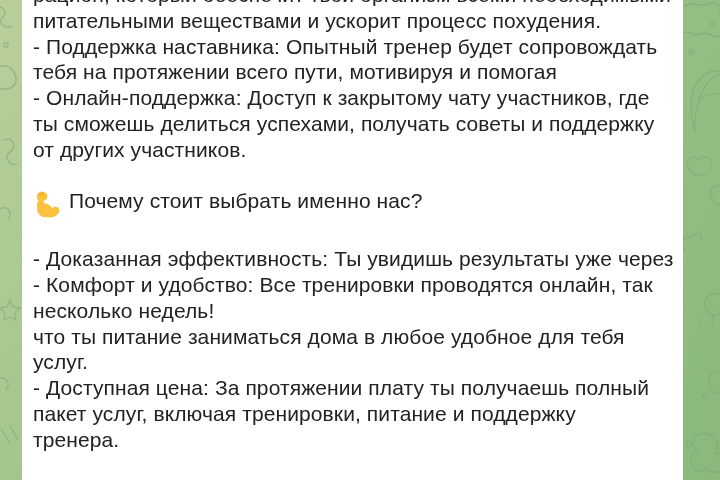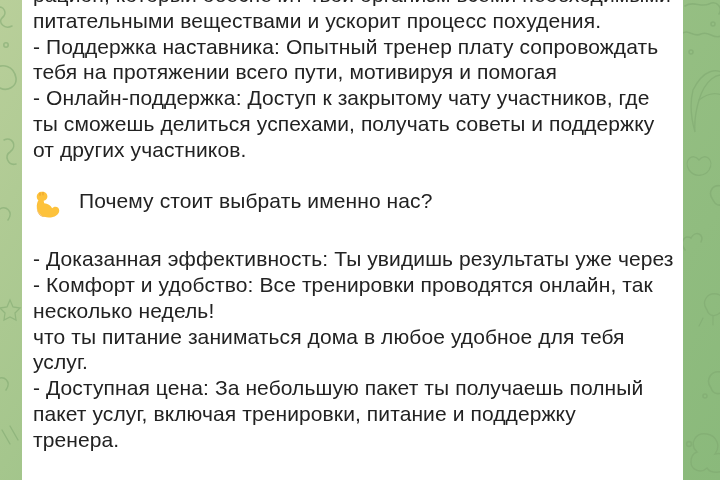--- a/index.html
+++ b/index.html
@@ -30,21 +30,21 @@
   .msg-text {
     position: absolute;
     left: 11px; top: 2px; right: 8px;
     font-size: 21px;
     line-height: 25.8px;
     color: #222222;
     letter-spacing: 0.1px;
   }
   .line { white-space: nowrap; }
   .line svg { vertical-align: -12px; }
-  .after-emoji { margin-left: 16px; }
+  .after-emoji { margin-left: 6px; }
 </style>
 </head>
 <body>
 
 <div class="screen">
 
   <div class="doodle-strip left">
     <svg width="22" height="480" viewBox="0 0 22 480" fill="none" stroke="#7fa870" stroke-width="1.6" stroke-linecap="round" opacity="0.55">
       <path d="M-4 8 C4 4 8 14 2 18 C-2 22 4 30 12 26"></path>
       <circle cx="6" cy="45" r="2.2"></circle>
@@ -74,36 +74,36 @@
       <circle cx="22" cy="396" r="2"></circle>
       <path d="M14 452 C6 444 12 432 24 434 C34 436 38 446 32 454 C40 452 46 458 44 466 C40 474 28 474 24 468 C18 474 8 470 8 462 C8 456 11 453 14 452 Z" stroke-width="1.4"></path>
       <circle cx="6" cy="444" r="2.4"></circle>
     </svg>
   </div>
 
   <div class="bubble">
     <div class="msg-text">
         <div class="line top-cut">рацион, который обеспечит твой организм всеми необходимыми</div>
         <div class="line">питательными веществами и ускорит процесс похудения.</div>
-        <div class="line">- Поддержка наставника: Опытный тренер плату сопровождать</div>
+        <div class="line">- Поддержка наставника: Опытный тренер будет сопровождать</div>
         <div class="line">тебя на протяжении всего пути, мотивируя и помогая</div>
         <div class="line">- Онлайн-поддержка: Доступ к закрытому чату участников, где</div>
         <div class="line">ты сможешь делиться успехами, получать советы и поддержку</div>
         <div class="line">от других участников.</div>
         <div class="line">&nbsp;</div>
         <div class="line"><svg viewBox="0 0 36 36" width="30" height="30" aria-hidden="true">
     <path fill="#FDC23C" d="M11 2 C7 2 4.5 4.5 4.5 8 C4.5 10 5.5 11.5 6.5 12.3 C5 15 4.2 18.5 4.8 22 C5.8 28.5 11.5 33 19 33 C26 33 31.5 29.5 31.5 24.5 C31.5 21.8 29.5 20 27 20 C25.2 20 23.8 20.8 23 22 C21.3 18.3 17.6 16 13.4 15.8 L12.8 12.9 C15.5 12.3 17.3 10.4 17.3 7.7 C17.3 4.4 14.7 2 11 2 Z"></path>
     <path fill="#EDA32B" opacity="0.85" d="M6.5 12.3 C5 15 4.2 18.5 4.8 22 C5.6 27.2 9.5 31.2 15 32.5 C9 32.8 5.4 28 4.7 23 C4.3 19.5 5.2 14.8 6.5 12.3 Z"></path>
     <path fill="none" stroke="#EDA32B" stroke-width="1.4" stroke-linecap="round" d="M8.4 3.6 L8.4 6.2 M12 2.8 L12 5.8"></path>
   </svg><span class="after-emoji">Почему стоит выбрать именно нас?</span></div>
         <div class="line">&nbsp;</div>
         <div class="line">- Доказанная эффективность: Ты увидишь результаты уже через</div>
         <div class="line">- Комфорт и удобство: Все тренировки проводятся онлайн, так</div>
         <div class="line">несколько недель!</div>
         <div class="line">что ты питание заниматься дома в любое удобное для тебя</div>
         <div class="line">услуг.</div>
-        <div class="line">- Доступная цена: За небольшую пакет ты получаешь полный</div>
+        <div class="line">- Доступная цена: За протяжении плату ты получаешь полный</div>
         <div class="line">пакет услуг, включая тренировки, питание и поддержку</div>
         <div class="line bottom-cut">тренера.</div>
       </div>
   </div>
 
 </div>
 
 </body></html>

